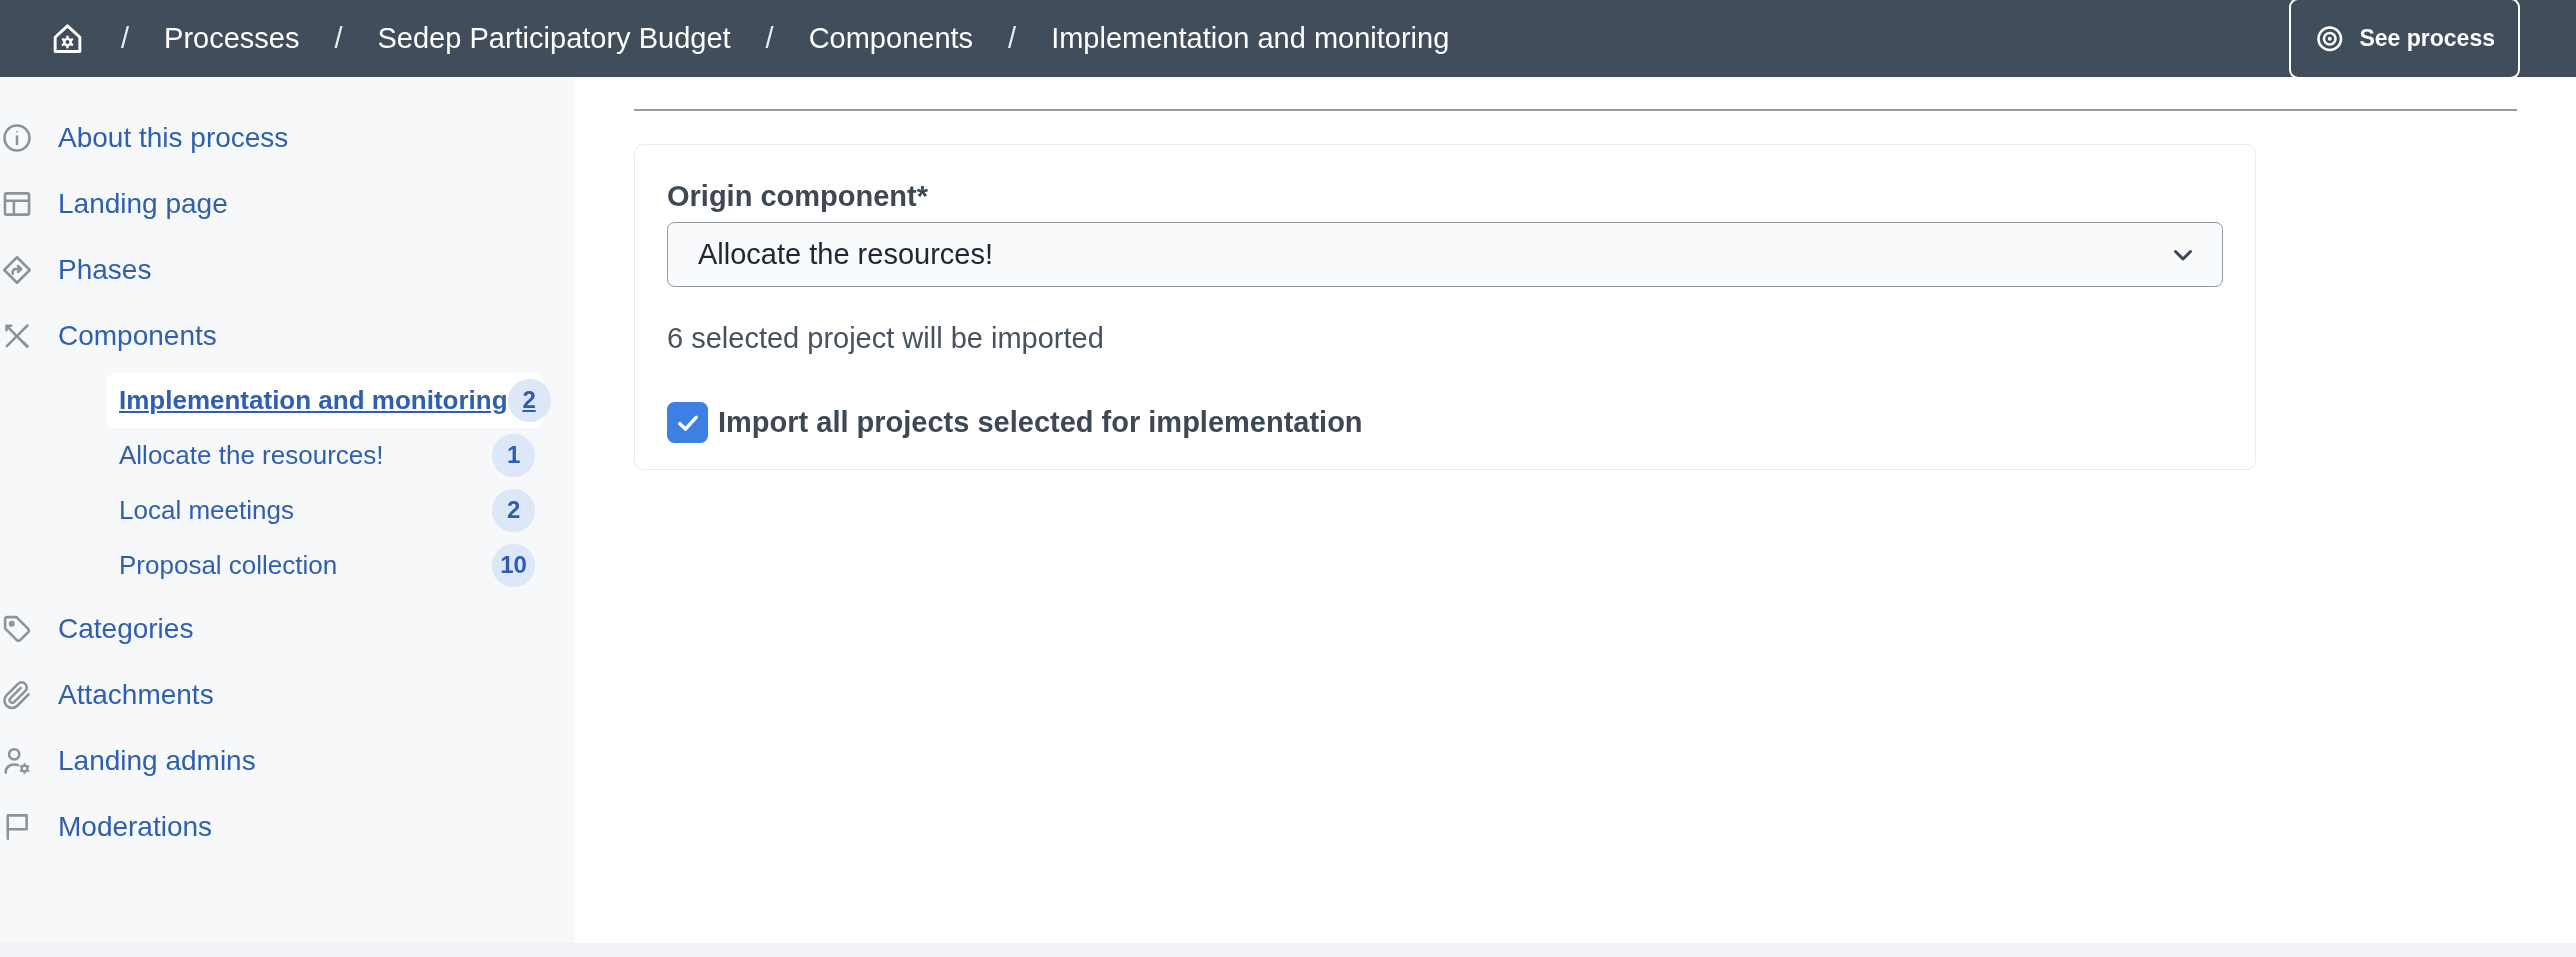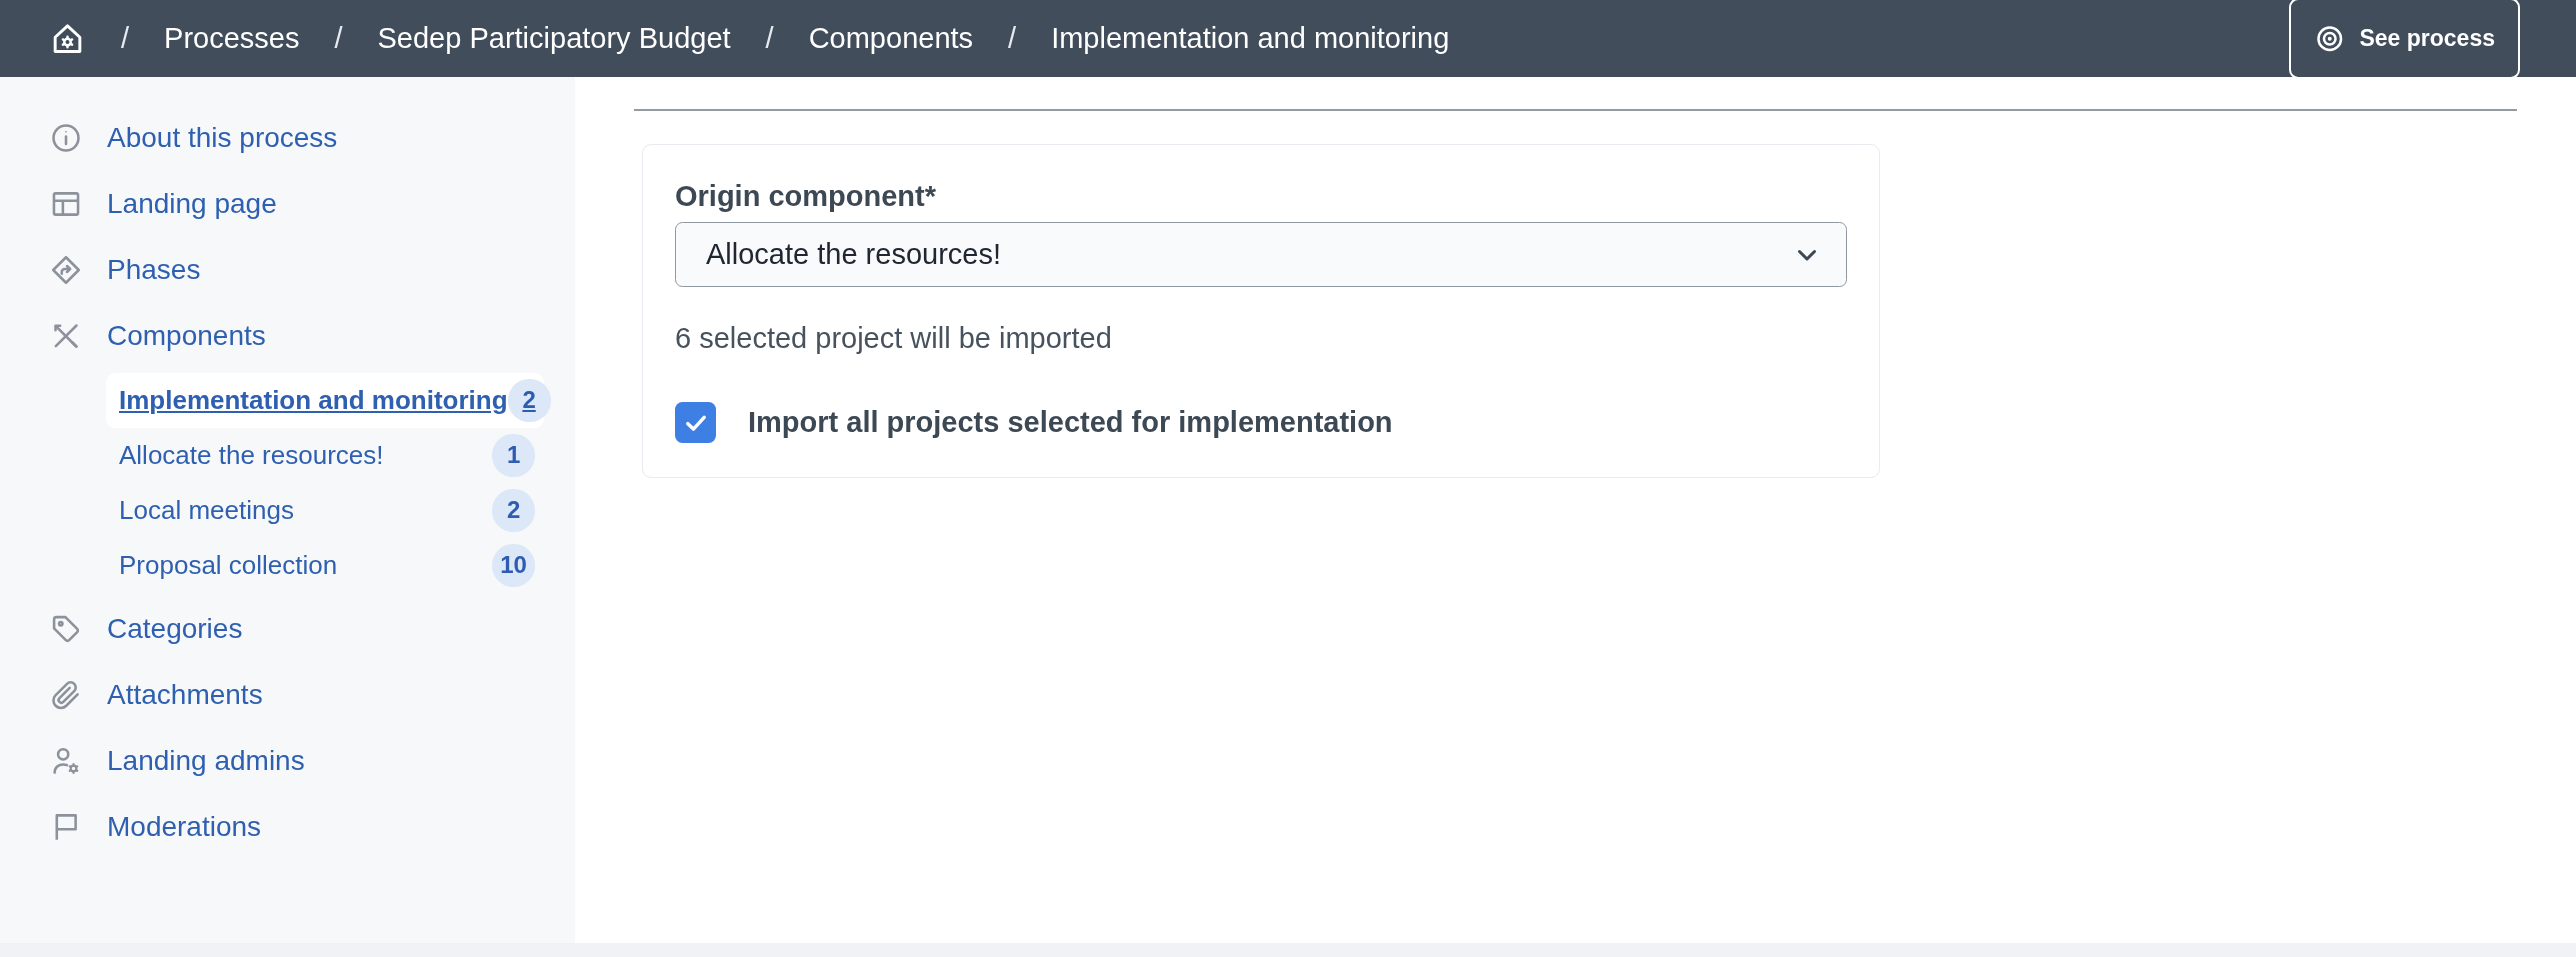--- a/index.html
+++ b/index.html
@@ -28,47 +28,47 @@
     border:2.8px solid #fff;border-radius:9.3px;padding:23px 23px;background:transparent;
     color:#fff;font-size:23px;font-weight:700;font-family:inherit;cursor:pointer;white-space:nowrap;}
   .see-process-btn svg{width:31.5px;height:31.5px;}
 
   
   .layout{display:flex;height:866px;}
   .sidebar{width:575px;background:var(--sidebar-bg);padding-top:28px;flex:none;}
   .main{flex:1;background:var(--main-bg);padding:0 59px;}
 
   
-  .nav-item{height:66px;display:flex;align-items:center;padding-left:49px;gap:24px;cursor:pointer;}
+  .nav-item{height:66px;display:flex;align-items:center;gap:24px;cursor:pointer;}
   .nav-icon{width:34px;height:34px;color:var(--icon-gray);flex:none;}
   .nav-icon svg{width:34px;height:34px;}
   .nav-label{color:var(--link-blue);font-size:28px;white-space:nowrap;}
   .subnav{margin:3.7px 31.5px 3.7px 106px;}
   .subnav-item{height:55px;display:flex;align-items:center;justify-content:space-between;
     padding:0 8.3px 0 13px;border-radius:9.3px;cursor:pointer;}
   .subnav-item.active{background:var(--active-bg);}
   .subnav-label{color:var(--link-blue);font-size:26px;white-space:nowrap;}
   .subnav-item.active .subnav-label{font-weight:700;text-decoration:underline;}
   .badge{min-width:43px;height:43px;border-radius:21px;background:var(--badge-bg);
     color:var(--badge-text);font-weight:700;font-size:24px;display:flex;
     align-items:center;justify-content:center;padding:0 8.3px;flex:none;}
   .subnav-item.active .badge{text-decoration:underline;}
 
   
   .page-title{font-size:40px;font-weight:700;color:var(--heading);margin-top:56px;letter-spacing:-0.3px;}
   .rule{border:none;border-top:2.8px solid var(--rule);margin-top:32px;}
-  .card{margin-top:33px;width:1238px;max-width:100%;border:1.9px solid var(--card-border);
-    border-radius:9.3px;padding:33px 32px 34px;background:#fff;margin-left:8px;}
+  .card{margin-top:33px;width:1622px;max-width:100%;border:1.9px solid var(--card-border);
+    border-radius:9.3px;padding:33px 32px 26px;background:#fff;}
   .field-label{font-size:29px;line-height:37px;font-weight:700;color:var(--label);}
   .select{margin-top:7.4px;height:65px;border:1.9px solid var(--select-border);border-radius:7.4px;
     background:var(--select-bg);display:flex;align-items:center;justify-content:space-between;
     padding:0 24px 0 30px;font-size:29px;color:var(--select-text);cursor:pointer;}
   .select .chev{width:30px;height:30px;color:#3d4855;}
   .info-text{margin-top:31px;font-size:29px;line-height:40px;color:var(--info-text);}
-  .checkbox-row{margin-top:44px;display:flex;align-items:center;gap:32px;}
+  .checkbox-row{margin-top:44px;display:flex;align-items:center;gap:10px;}
   .checkbox{width:41px;height:41px;background:var(--checkbox-blue);border-radius:7.4px;
     display:flex;align-items:center;justify-content:center;cursor:pointer;flex:none;}
   .checkbox svg{width:28px;height:28px;}
   .checkbox-label{font-size:29px;font-weight:700;color:var(--label);cursor:pointer;}
 </style>
 </head>
 <body>
 
 <header class="topbar">
   <nav class="breadcrumb">

